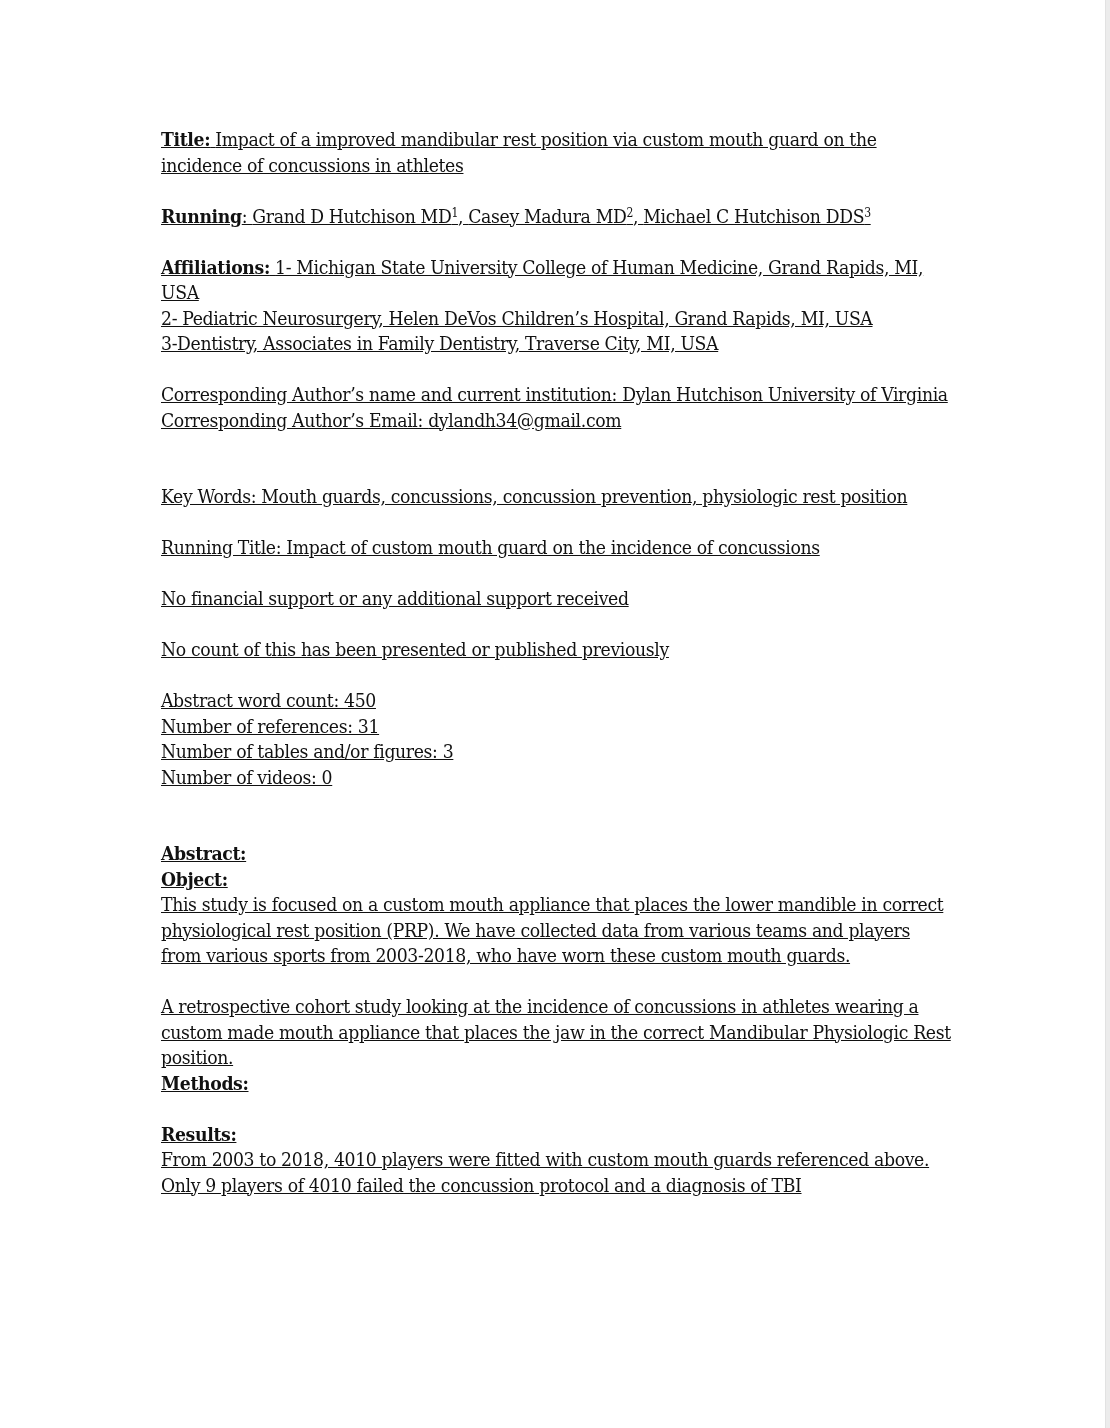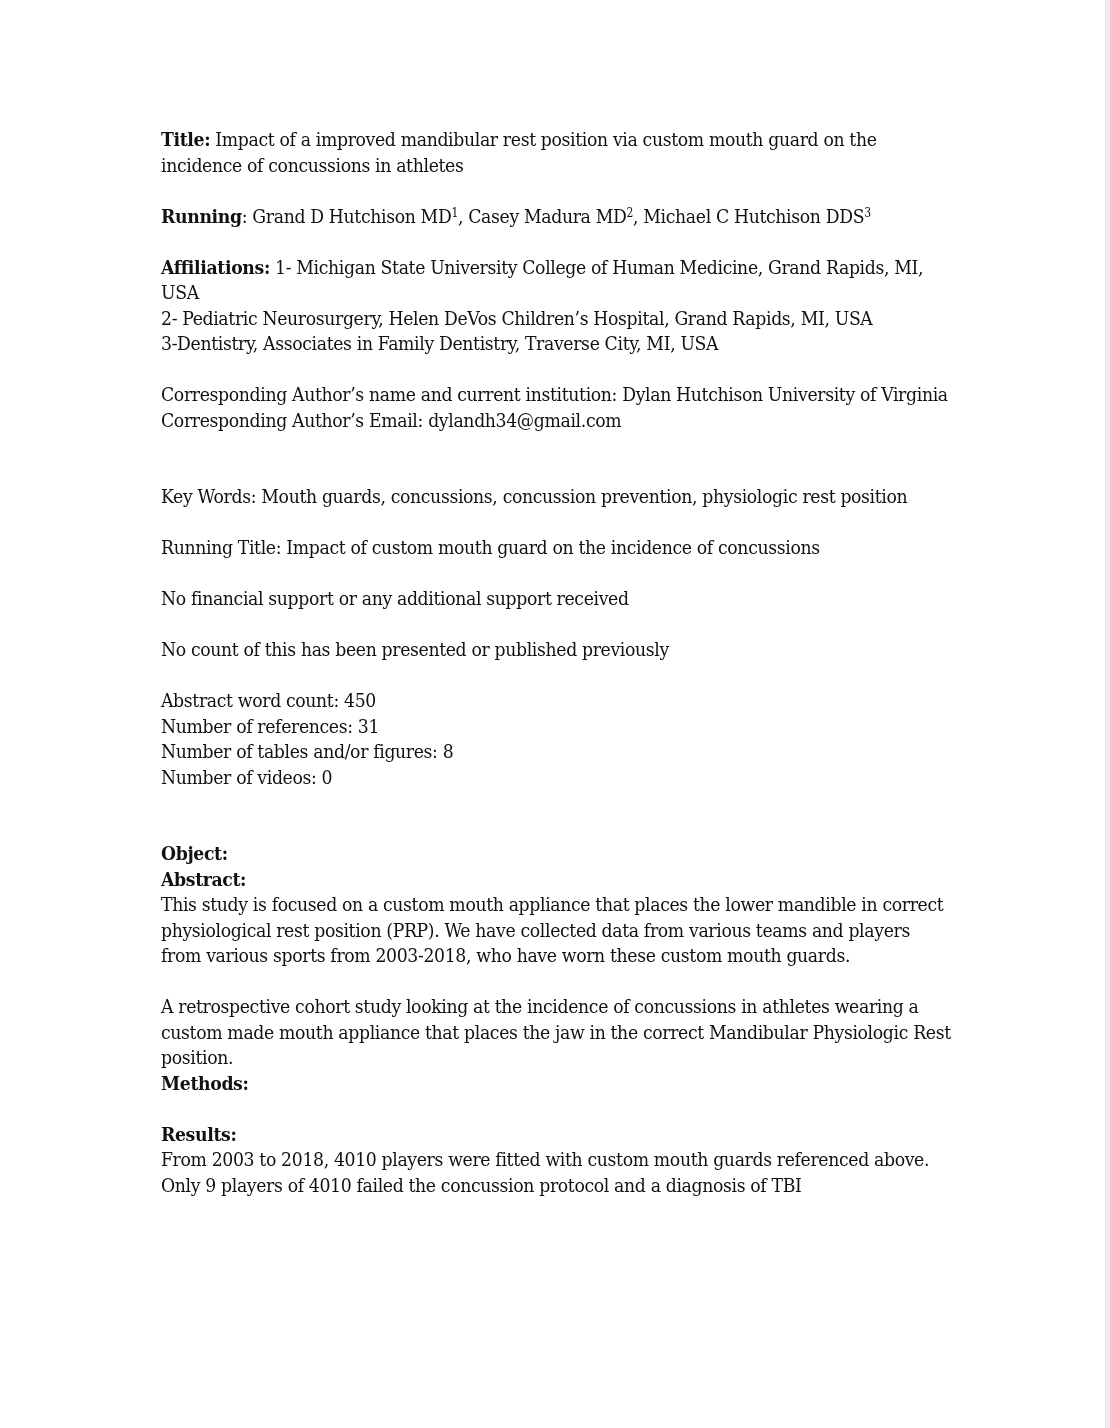--- a/index.html
+++ b/index.html
@@ -29,20 +29,21 @@
       left: 161px;
       top: 127px;
       width: 790px;
       font-size: 19.2px;
       line-height: 25.5px;
       letter-spacing: -0.35px;
       font-stretch: condensed;
     }
     .page p {
       margin: 0;
+      text-decoration: underline;
     }
     .gap { height: 25.5px; }
     .gap2 { height: 51px; }
     b { font-weight: bold; }
     sup {
       font-size: 12px;
       line-height: 0;
       vertical-align: 6px;
     }
   </style>
@@ -84,29 +85,29 @@
 
   <div class="gap"></div>
 
   <p>No count of this has been presented or published previously</p>
 
   <div class="gap"></div>
 
   <div>
     <p>Abstract word count: 450</p>
     <p>Number of references: 31</p>
-    <p>Number of tables and/or figures: 8</p>
+    <p>Number of tables and/or figures: 3</p>
     <p>Number of videos: 0</p>
   </div>
 
   <div class="gap2"></div>
 
   <div>
+    <p><b>Abstract:</b></p>
     <p><b>Object:</b></p>
-    <p><b>Abstract:</b></p>
     <p>This study is focused on a custom mouth appliance that places the lower mandible in correct physiological rest position (PRP). We have collected data from various teams and players from various sports from 2003-2018, who have worn these custom mouth guards.</p>
 
     <div class="gap"></div>
 
     <p>A retrospective cohort study looking at the incidence of concussions in athletes wearing a custom made mouth appliance that places the jaw in the correct Mandibular Physiologic Rest position.</p>
     <p><b>Methods:</b></p>
 
     <div class="gap"></div>
 
     <p><b>Results:</b></p>

